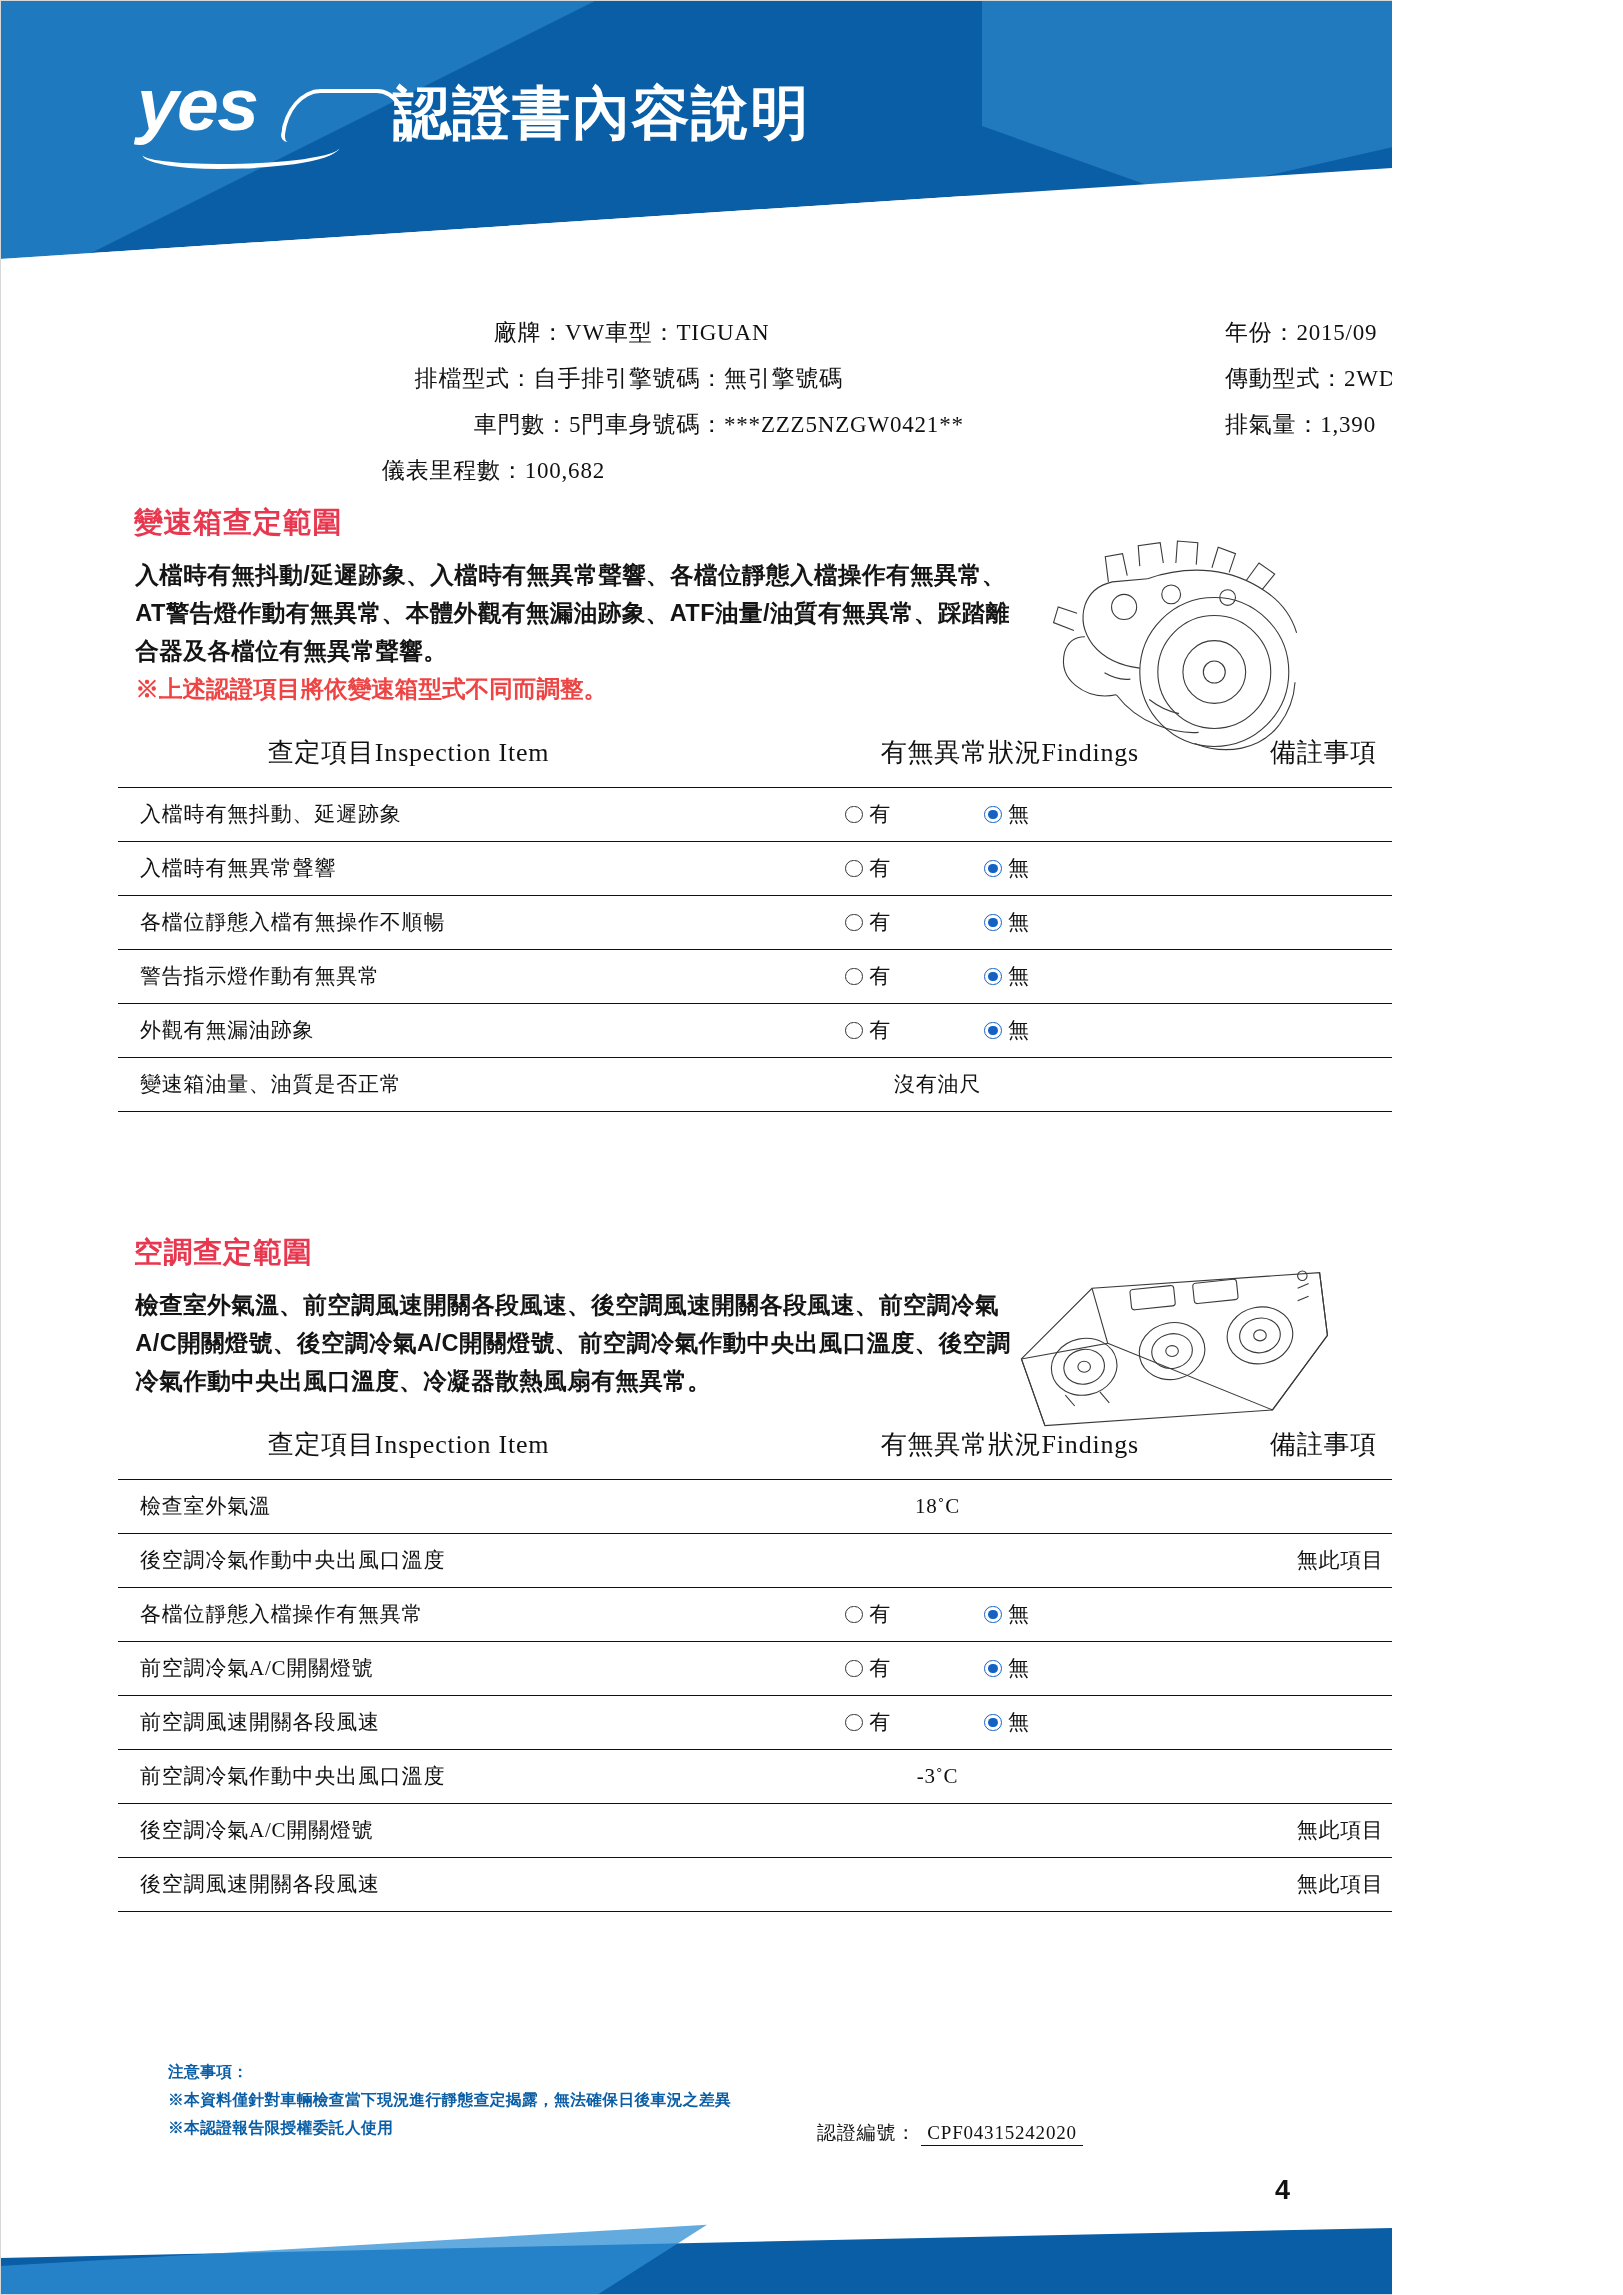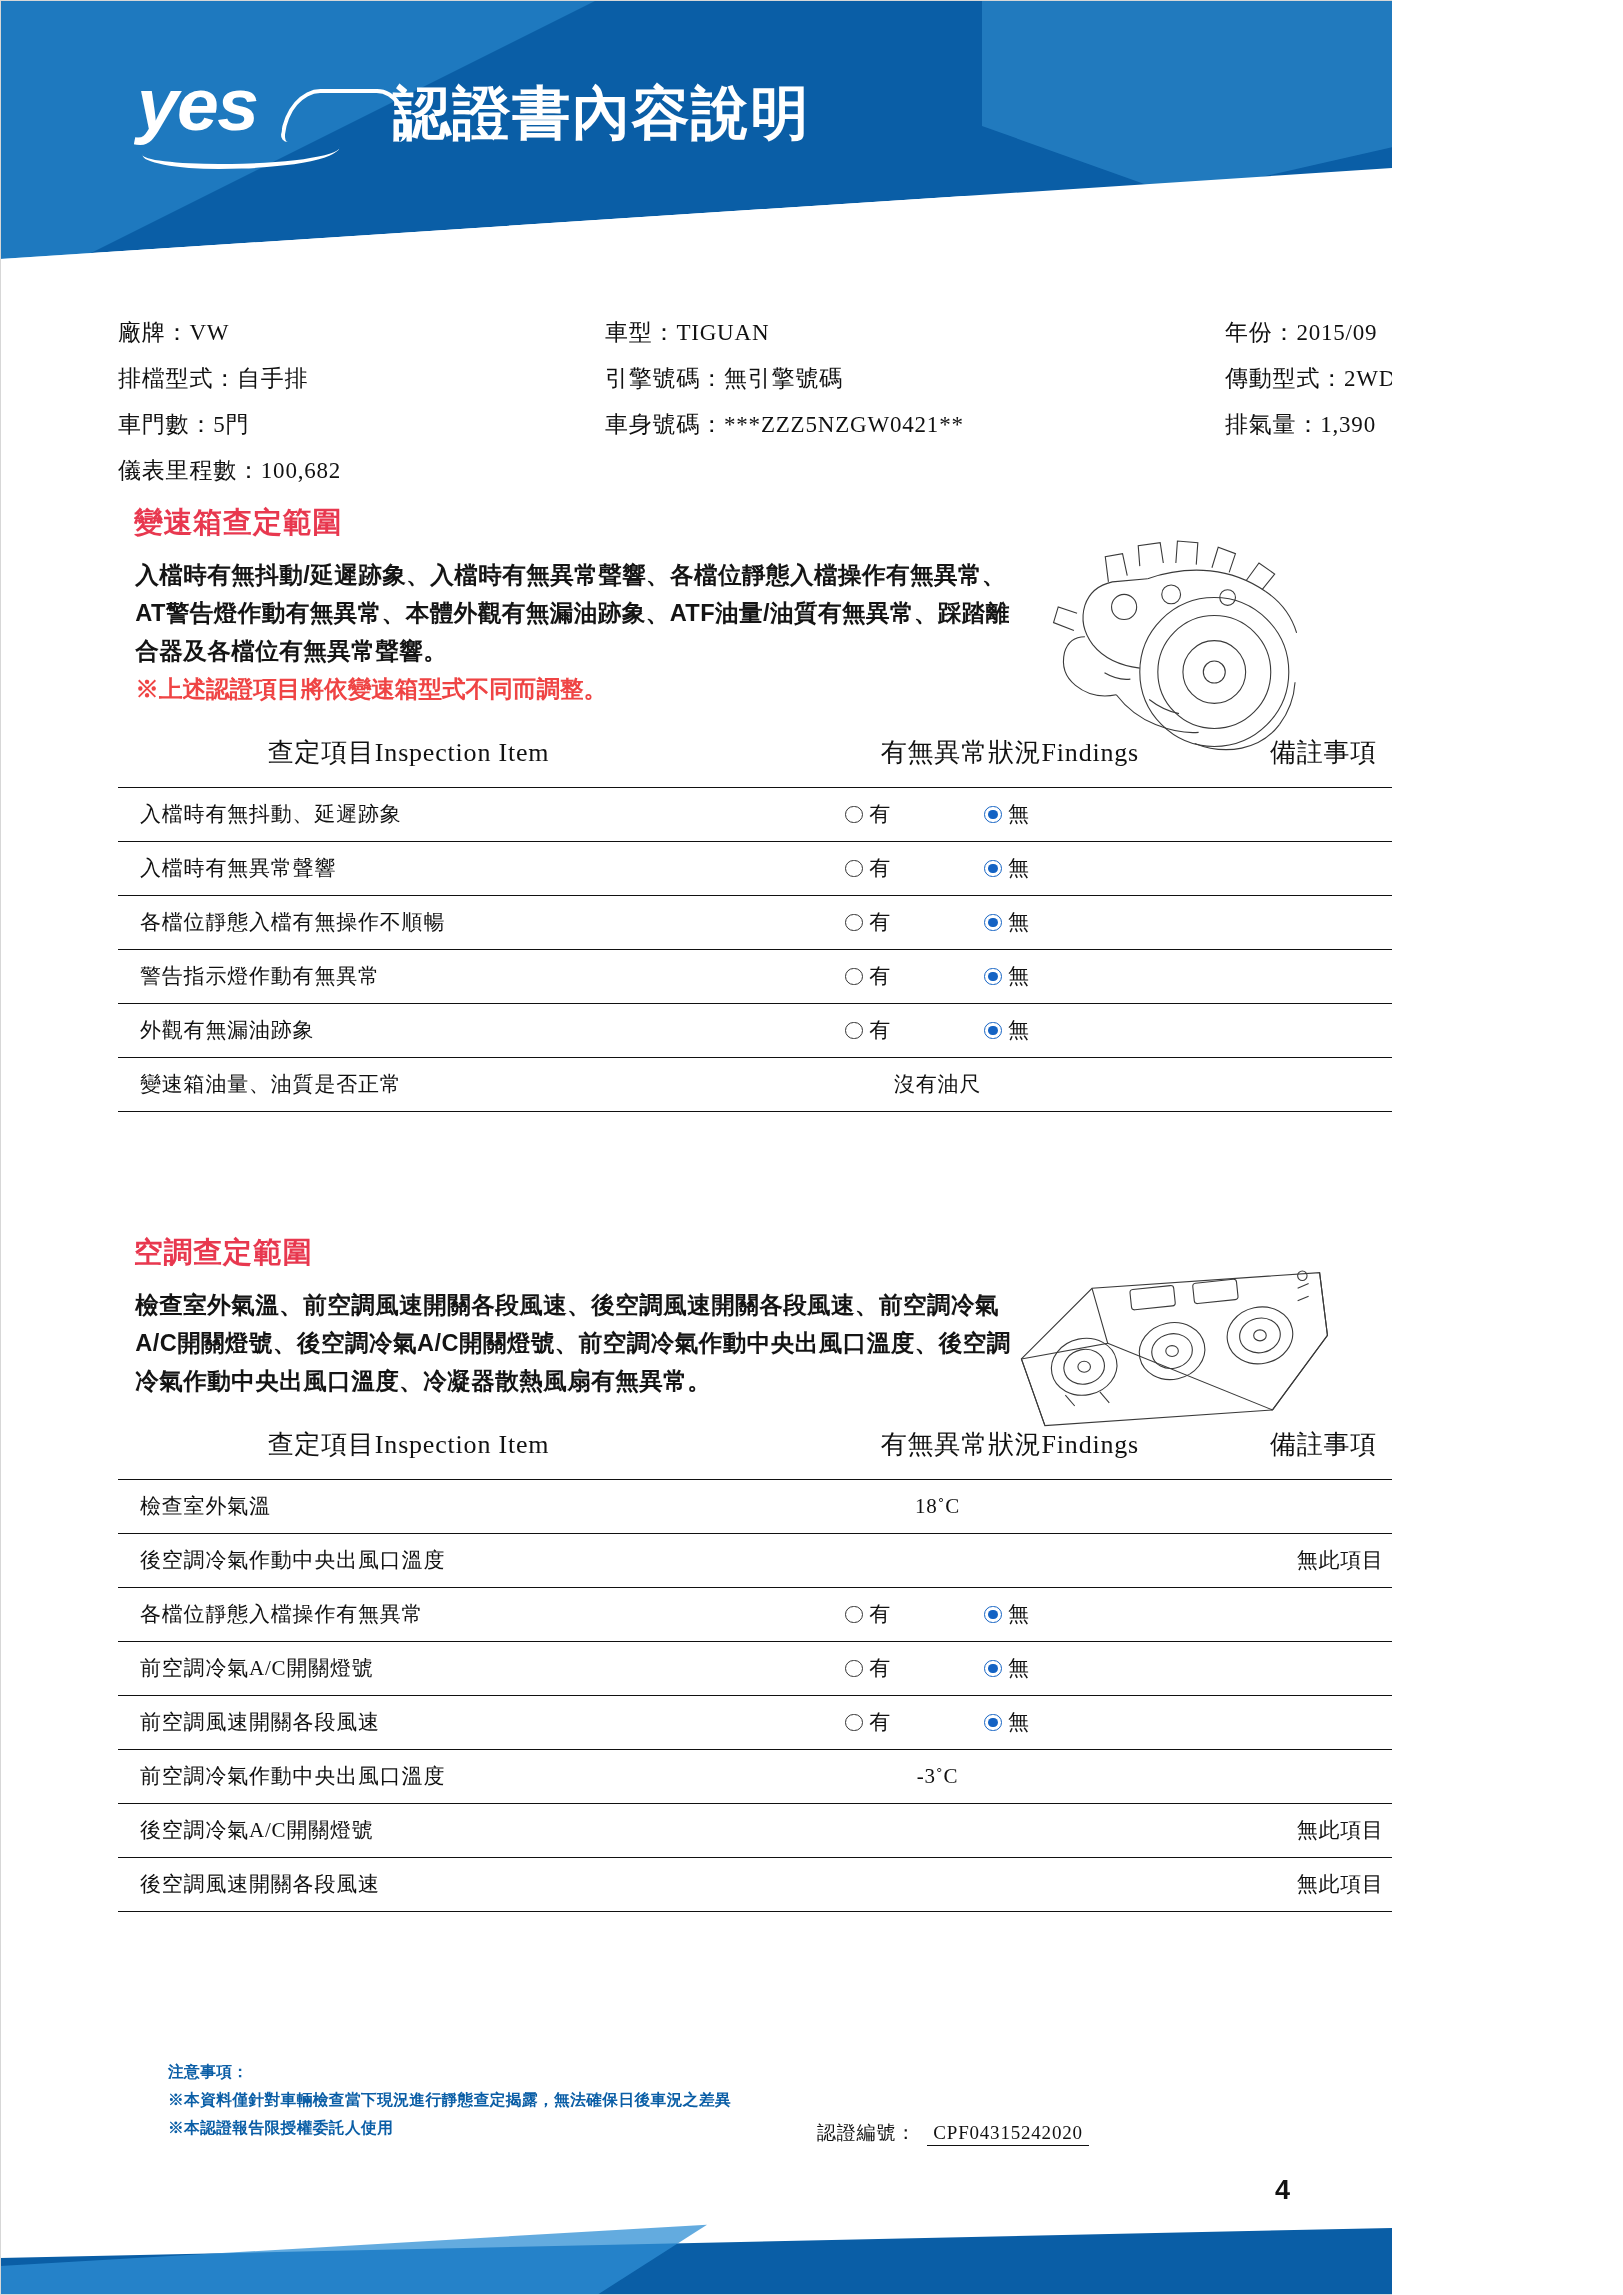--- a/index.html
+++ b/index.html
@@ -117,21 +117,21 @@
   .vehinfo {
     position: absolute;
     top: 310px;
     left: 118px;
     width: 1406px;
     font-size: 23px;
     line-height: 46px;
     letter-spacing: 0.8px;
   }
   .vehinfo .row { display: flex; }
-  .vehinfo .c1 { width: 487px; }
+  .vehinfo .c1 { width: 487px; text-align: right; }
   .vehinfo .c2 { width: 620px; }
   .vehinfo .c3 { width: 298px; }
 
   
   .section { position: absolute; left: 118px; width: 1406px; }
   .sec-title {
     font-family: "Liberation Sans", sans-serif;
     font-size: 29px;
     font-weight: bold;
     color: #e8384f;
@@ -242,21 +242,21 @@
     position: absolute;
     left: 817px;
     top: 2120px;
     font-size: 19px;
     color: #111;
     letter-spacing: 0.8px;
   }
   .cert-no .val {
     border-bottom: 0.8px solid #111;
     padding: 0 6.3px 1.6px 6.3px;
-    margin-left: 11px;
+    margin-left: 5px;
   }
   .page-no {
     position: absolute;
     right: 102px;
     top: 2175px;
     font-family: "Liberation Sans", sans-serif;
     font-size: 27px;
     font-weight: bold;
     color: #111;
   }

